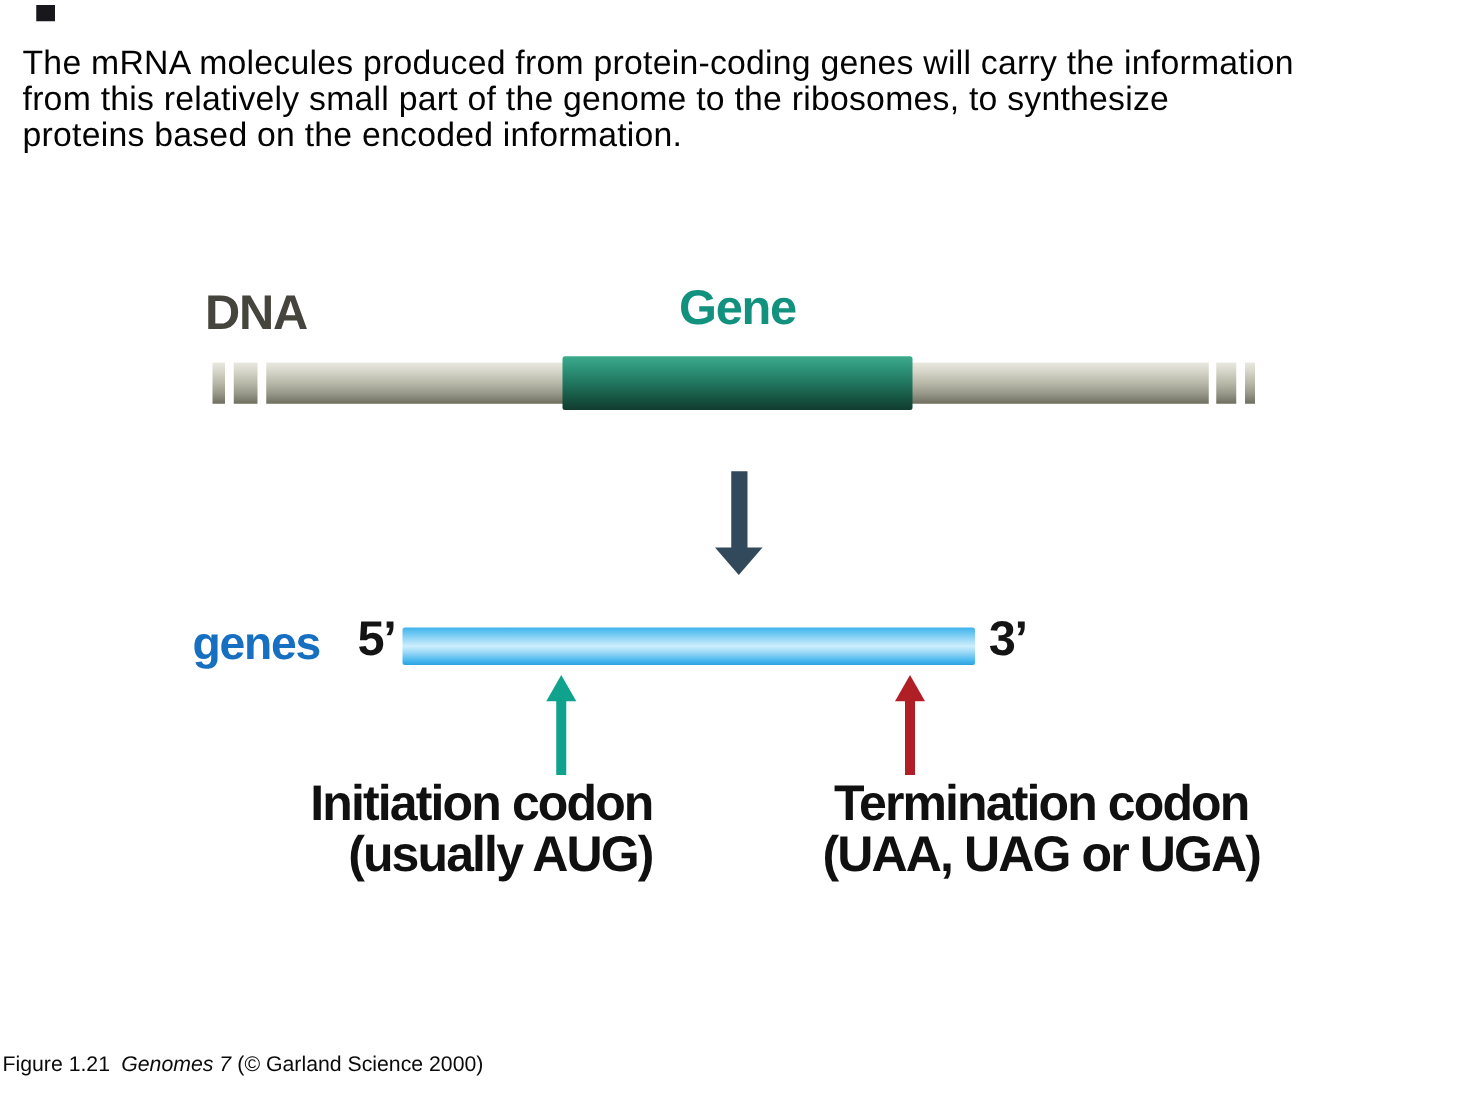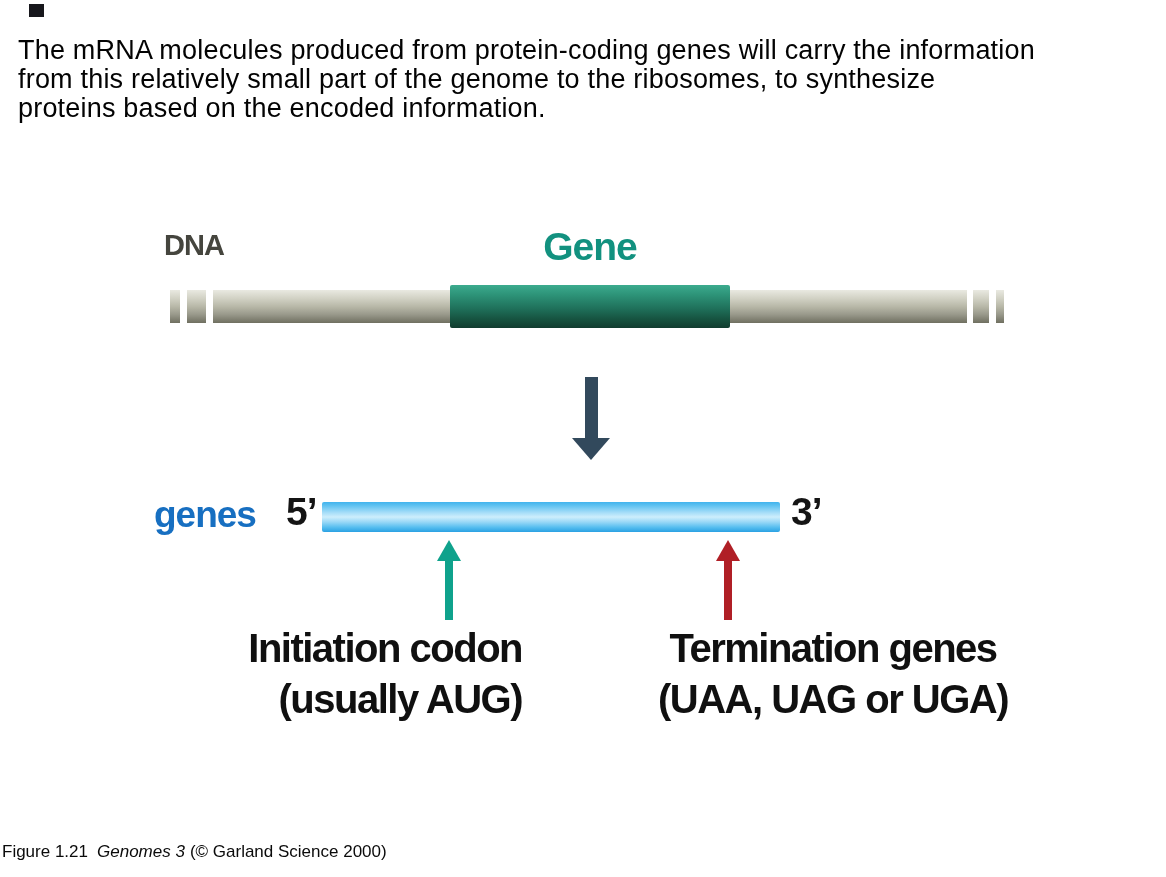--- a/index.html
+++ b/index.html
@@ -11,21 +11,21 @@
     position:absolute;left:29px;top:4px;width:15px;height:13px;background:#17171c;
   }
   .intro{
     position:absolute;left:18px;top:36px;width:1130px;margin:0;
     font-size:27px;line-height:29px;color:#030303;white-space:pre-line;
     letter-spacing:0.2px;
   }
   
   .dna-label{
     position:absolute;left:164px;top:229px;
-    font-size:29px;font-weight:bold;color:var(--dna-label,#45453e);letter-spacing:-1px;
+    font-size:39px;font-weight:bold;color:var(--dna-label,#45453e);letter-spacing:-1px;
   }
   .gene-label{
     position:absolute;left:450px;top:225px;width:280px;text-align:center;
     font-size:39px;font-weight:bold;color:var(--gene-label,#12917f);letter-spacing:-1px;
   }
   .dna-piece{
     position:absolute;top:290px;height:33px;
     background:linear-gradient(180deg,var(--dna-bar-light,#e9e9e1) 0%,#d2d2c5 25%,#b8b8a8 50%,#98988a 75%,var(--dna-bar-dark,#6f6f60) 100%);
   }
   .dash-l1{left:170px;width:10px;}
@@ -67,21 +67,21 @@
   }
   .up-arrow .shaft{position:absolute;left:8px;top:20px;width:8px;height:60px;}
   .init-arrow{left:437px;}
   .init-arrow .head{border-bottom:21px solid var(--init-arrow,#0fa28c);}
   .init-arrow .shaft{background:var(--init-arrow,#0fa28c);}
   .term-arrow{left:716px;}
   .term-arrow .head{border-bottom:21px solid var(--term-arrow,#b01f26);}
   .term-arrow .shaft{background:var(--term-arrow,#b01f26);}
   .codon-label{
     position:absolute;top:623px;font-size:40px;font-weight:bold;color:#101010;
-    line-height:51px;letter-spacing:-1.5px;white-space:pre-line;
+    line-height:41px;letter-spacing:-1.5px;white-space:pre-line;
   }
   .init-label{left:140px;width:382px;text-align:right;}
   .term-label{left:628px;width:410px;text-align:center;}
   
   .caption{
     position:absolute;left:2px;top:842px;font-size:17px;color:#0a0a0a;
   }
   .caption .prefix{margin-right:9px;margin-top:48px;}
   .caption .book{font-style:italic;margin-right:5px;}
 </style>
@@ -121,21 +121,21 @@
       <div class="head"></div>
       <div class="shaft"></div>
     </div>
     <div class="up-arrow term-arrow">
       <div class="head"></div>
       <div class="shaft"></div>
     </div>
 
     <div class="codon-label init-label">Initiation codon
 (usually AUG)</div>
-    <div class="codon-label term-label">Termination genes
+    <div class="codon-label term-label">Termination codon
 (UAA, UAG or UGA)</div>
   </div>
 
   <div class="caption">
-    <span class="prefix">Figure 1.21</span><span class="book">Genomes 3</span><span class="suffix">(© Garland Science 2000)</span>
+    <span class="prefix">Figure 1.21</span><span class="book">Genomes 7</span><span class="suffix">(© Garland Science 2000)</span>
   </div>
 
 </div>
 
 </body></html>

